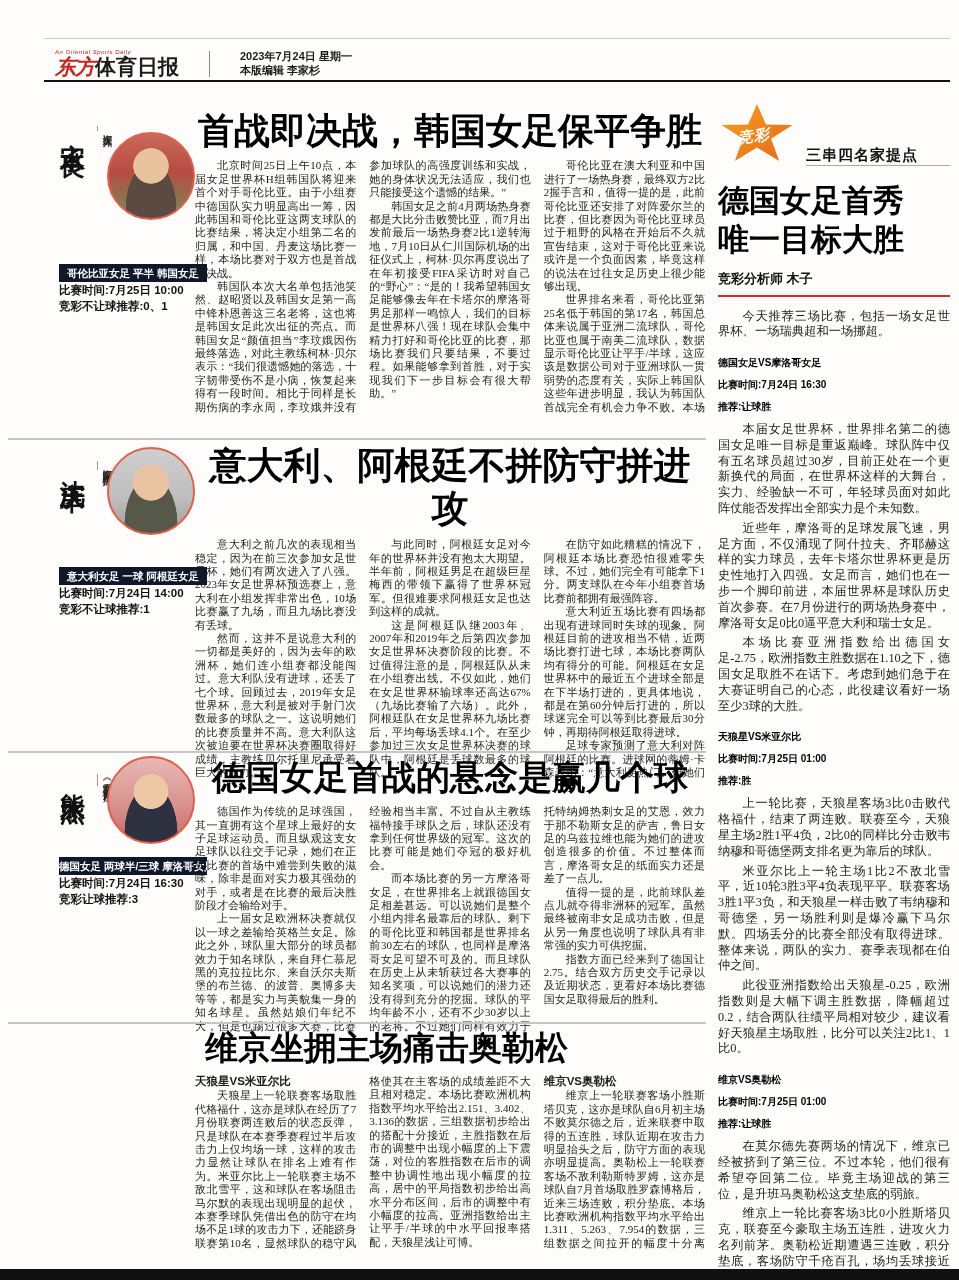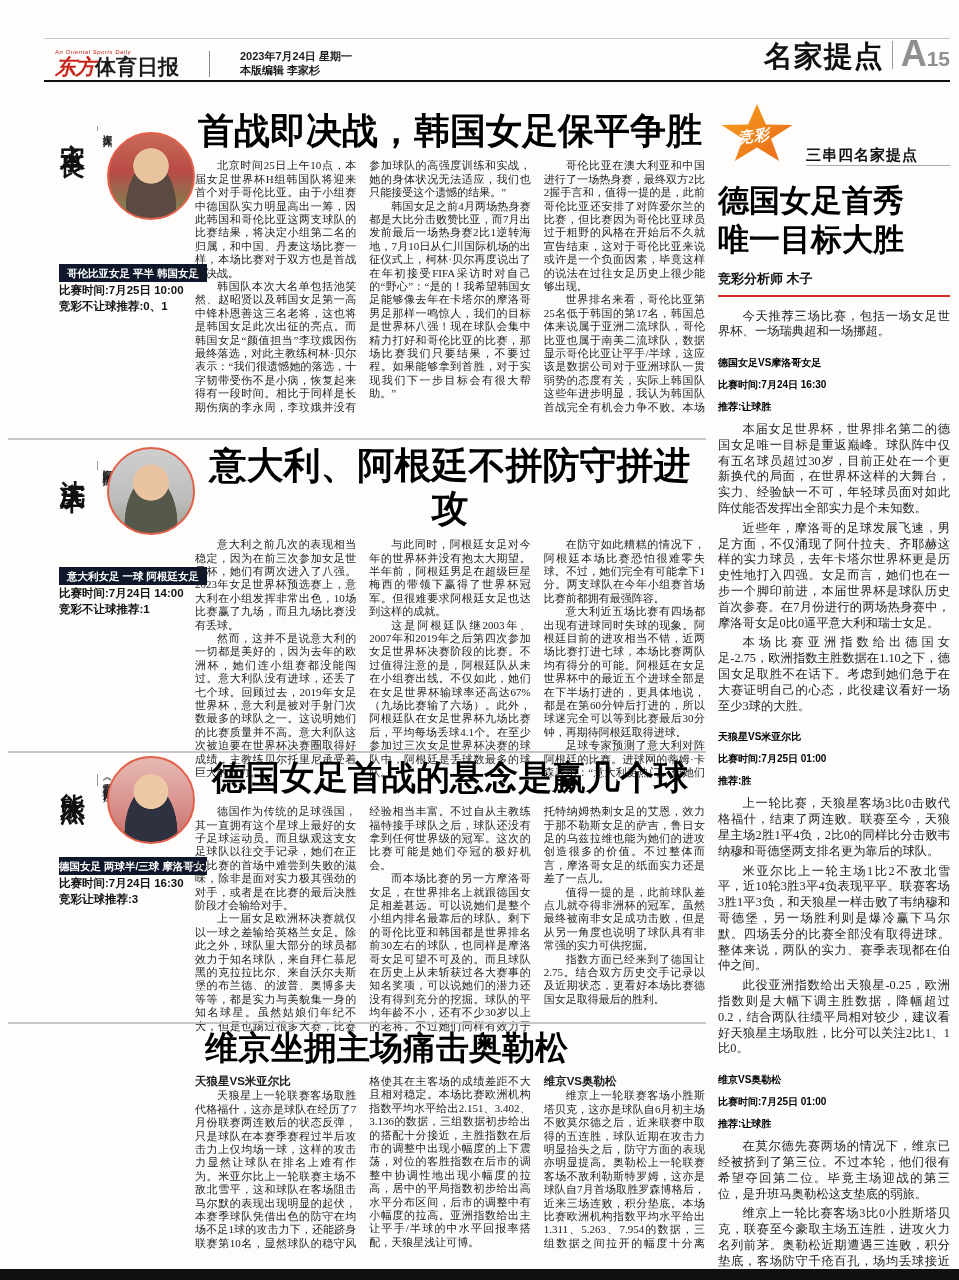--- a/index.html
+++ b/index.html
@@ -80,26 +80,20 @@
   <div class="header">
     <div class="brand">
       <span class="brand-tag">An Oriental Sports Daily</span>
       <span class="brand-main"><span class="scr">东方</span><span>体育日报</span></span>
     </div>
     <div class="hdr-div"></div>
     <div class="hdr-info">
       <div>2023年7月24日 星期一</div>
       <div>本版编辑 李家杉</div>
     </div>
-    <div class="hdr-right">
-      <span class="sec-name">名家提点</span>
-      <span class="sec-div"></span>
-      <span class="pg-letter">A</span>
-      <span class="pg-num">15</span>
-    </div>
   </div>
   <div class="hdr-rule"></div>
 
   <div id="articles">
       <section class="article art0">
         <div class="rail">
           <div class="vname">宋承良</div>
           <div class="vrole">资深媒体人</div>
           <div class="photo"></div>
           <div class="bgroup">

